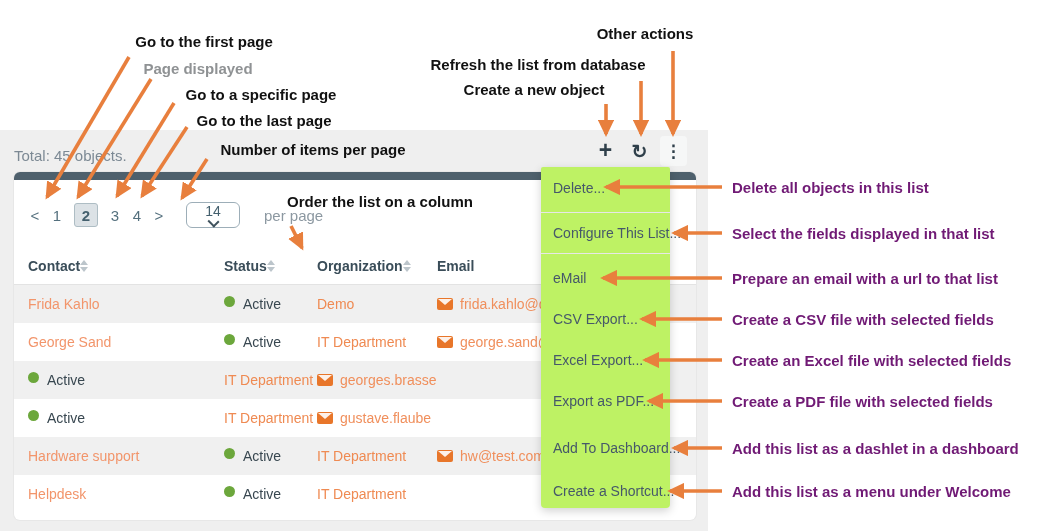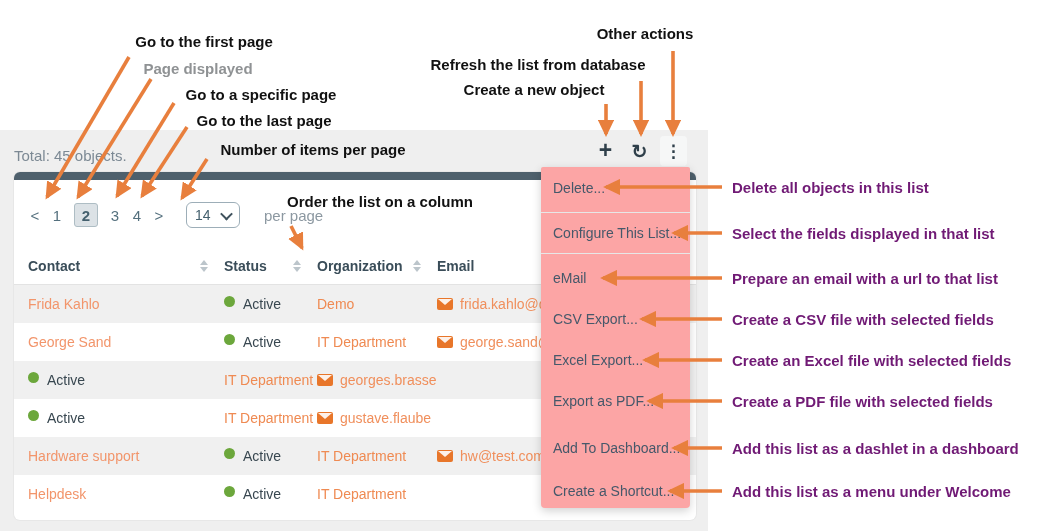--- a/index.html
+++ b/index.html
@@ -18,43 +18,43 @@
   .plus-glyph{font-size:23px;font-weight:bold;color:#2f3f4a;line-height:1;margin-top:-2px;}
   .refresh-glyph{font-size:19px;font-weight:bold;color:#2f3f4a;line-height:1;}
   .kebab-glyph{font-size:17px;font-weight:bold;color:#2f3f4a;line-height:1;letter-spacing:0;}
   
   .card{position:absolute;left:14px;top:172px;width:682px;height:348px;background:#fff;border-radius:6px;z-index:1;box-shadow:0 0 0 1px rgba(0,0,0,0.03);}
   .card-topbar{height:8px;background:#4e606c;border-radius:6px 6px 0 0;}
   
   .pager{position:absolute;left:16px;top:30px;height:26px;display:flex;align-items:center;gap:12px;font-size:15px;color:#54707e;}
   .pg{min-width:10px;text-align:center;cursor:pointer;}
   .pg-current{width:22px;height:22px;display:flex;align-items:center;justify-content:center;background:#dce2e6;border:1px solid #aebdc4;border-radius:3px;font-weight:bold;color:#44606e;cursor:default;}
-  .per-page-select{margin-left:10px;width:54px;height:26px;border:1px solid #9daeb8;border-radius:6px;background:#fff;display:flex;align-items:center;justify-content:space-between;padding:0 8px;box-sizing:border-box;font-size:14px;color:#44606e;cursor:pointer;}
+  .per-page-select{margin-left:10px;width:54px;height:26px;border:1px solid #9daeb8;border-radius:6px;background:#fff;display:flex;align-items:center;justify-content:space-between;padding:0 8px;box-sizing:border-box;font-size:14px;color:#44606e;cursor:pointer;flex-direction:column;}
   .chev{width:7px;height:7px;border-right:2px solid #3f525d;border-bottom:2px solid #3f525d;transform:rotate(45deg) translate(-1px,-1px);}
   .per-page-label{color:#8c98a1;font-size:15px;margin-left:12px;}
   
   .tbl{position:absolute;left:0;top:76px;right:0;}
   .t-head,.t-row{display:grid;grid-template-columns:196px 93px 120px 1fr;padding-left:14px;align-items:center;}
   .t-head{height:36px;font-size:14px;font-weight:bold;color:#3a4d59;border-bottom:1px solid #e3e3e3;}
-  .h-cell{display:flex;align-items:center;justify-content:space-between;padding-right:16px;cursor:pointer;}
+  .h-cell{display:flex;align-items:center;justify-content:flex-start;padding-right:16px;cursor:pointer;}
   .sort{display:inline-flex;flex-direction:column;gap:2px;}
   .sort i{display:block;width:0;height:0;border-left:4px solid transparent;border-right:4px solid transparent;}
   .sort .up{border-bottom:5px solid #bcc5cb;}
   .sort .dn{border-top:5px solid #bcc5cb;}
   .t-row{height:38px;font-size:14px;}
   .t-row:nth-child(even){background:#f0f0f0;}
   .c-contact{color:#f2956b;cursor:pointer;}
   .c-org{color:#ef8a52;cursor:pointer;}
   .c-status{display:flex;gap:8px;color:#384750;}
   .dot{width:11px;height:11px;border-radius:50%;background:#6ca73c;}
   .c-email{display:flex;align-items:center;gap:7px;color:#f08f5c;cursor:pointer;white-space:nowrap;overflow:visible;}
   .env{position:relative;width:16px;height:12px;background:#e8762a;border-radius:2px;flex:0 0 auto;}
   .env::after{content:"";position:absolute;left:1px;top:1px;width:0;height:0;border-left:7px solid transparent;border-right:7px solid transparent;border-top:6px solid rgba(255,255,255,0.9);}
   
-  .menu{position:absolute;left:541px;top:167px;width:149px;height:341px;background:#fca5a5;border-radius:2px 2px 4px 4px;box-shadow:0 3px 10px rgba(0,0,0,0.18);z-index:5;}
+  .menu{position:absolute;left:541px;top:167px;width:129px;height:341px;background:#bef264;border-radius:2px 2px 4px 4px;box-shadow:0 3px 10px rgba(0,0,0,0.18);z-index:5;}
   .menu-item{position:absolute;left:12px;right:8px;transform:translateY(-50%);font-size:14px;color:#46586a;cursor:pointer;white-space:nowrap;}
   .menu-divider{position:absolute;left:0;right:0;height:1px;background:#e7e7e7;}
   
   .ann{position:absolute;transform:translate(-50%,-50%);font-size:15px;font-weight:bold;color:#111;white-space:nowrap;z-index:6;}
   .ann.muted{color:#8f9294;}
   .ann-r{position:absolute;transform:translateY(-50%);left:732px;font-size:15px;font-weight:bold;color:#701a75;white-space:nowrap;z-index:6;}
   
   .arrows{position:absolute;left:0;top:0;z-index:10;pointer-events:none;}
 </style>
 </head>

